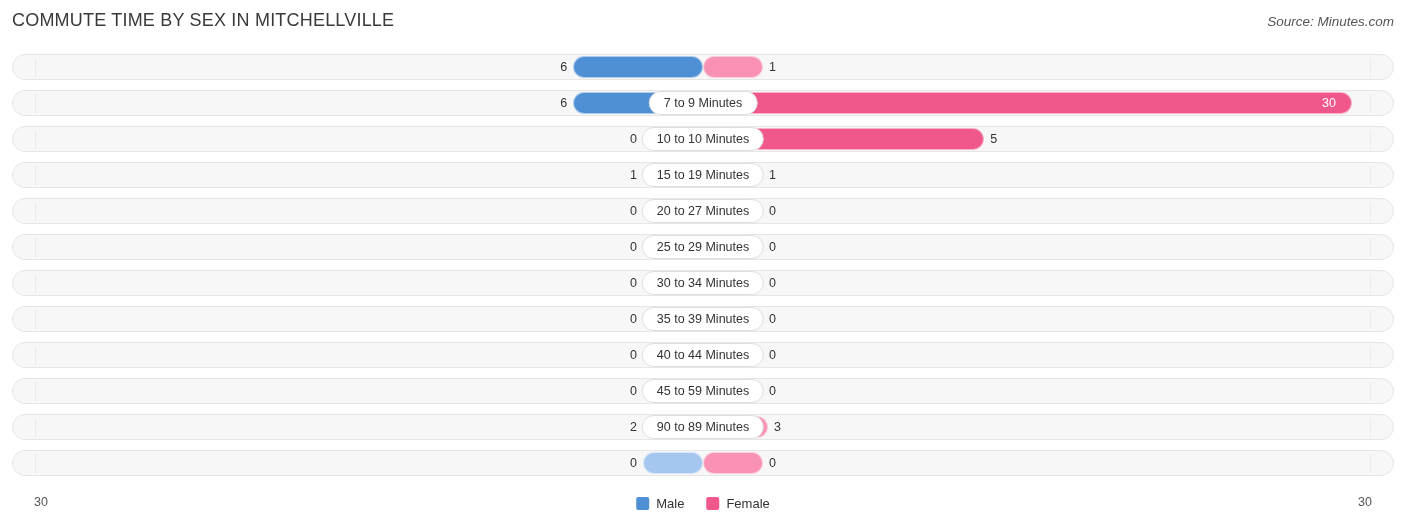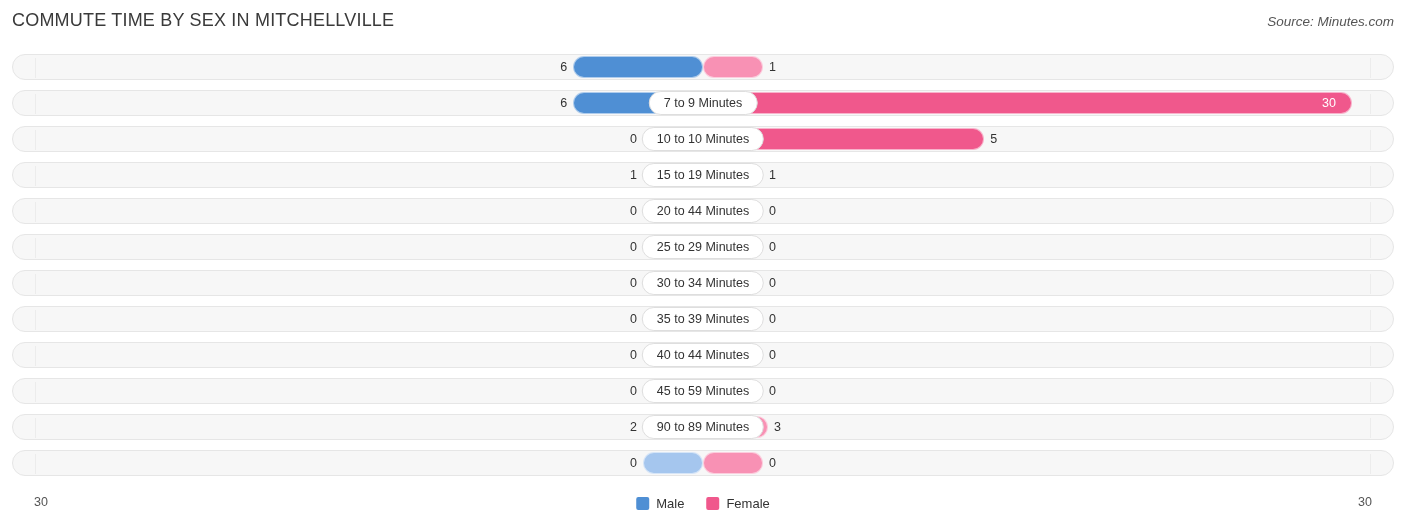--- a/index.html
+++ b/index.html
@@ -146,21 +146,21 @@
         <div class="pill">15 to 19 Minutes</div>
       </div>
       <div class="row">
         <div class="track">
           <div class="track-inner"></div>
         </div>
         <div class="bar male light" style="width: 60px;"></div>
         <div class="bar female light" style="width: 60px;"></div>
         <div class="val male" style="right: calc(50% + 66px);">0</div>
         <div class="val female" style="left: calc(50% + 66px);">0</div>
-        <div class="pill">20 to 44 Minutes</div>
+        <div class="pill">20 to 27 Minutes</div>
       </div>
       <div class="row">
         <div class="track">
           <div class="track-inner"></div>
         </div>
         <div class="bar male light" style="width: 60px;"></div>
         <div class="bar female light" style="width: 60px;"></div>
         <div class="val male" style="right: calc(50% + 66px);">0</div>
         <div class="val female" style="left: calc(50% + 66px);">0</div>
         <div class="pill">25 to 29 Minutes</div>

